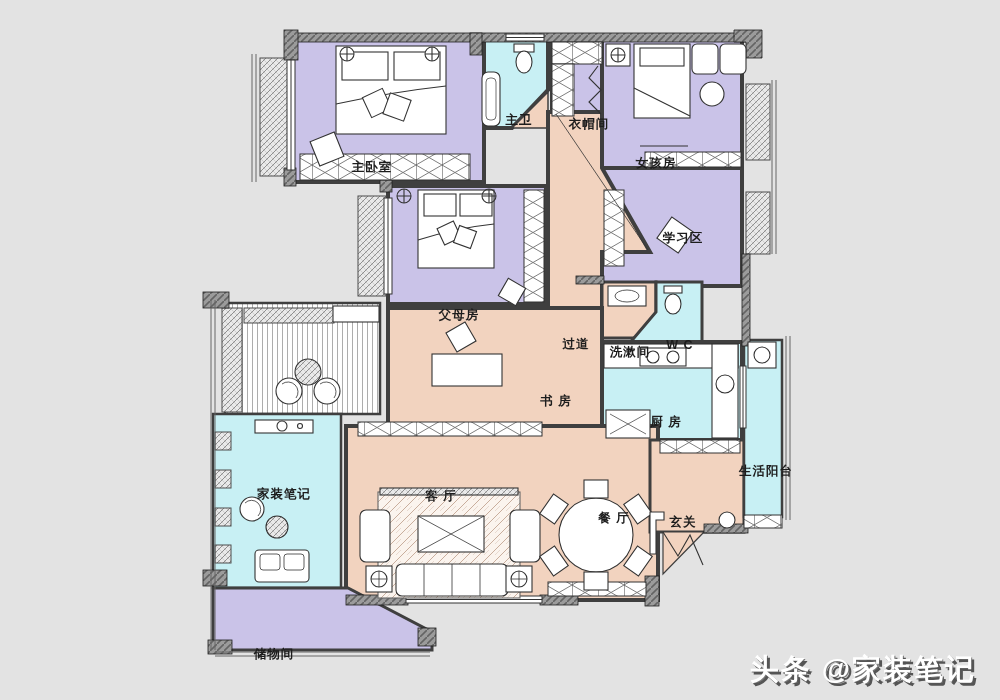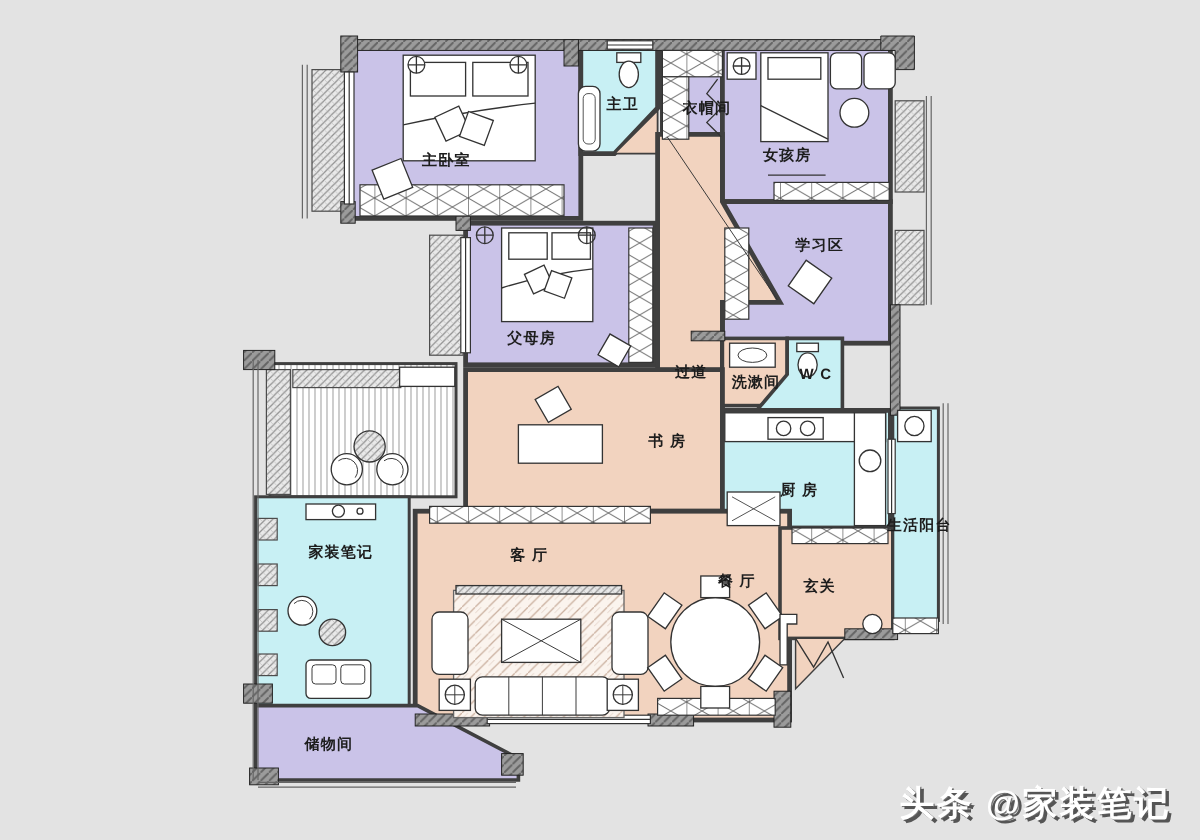--- a/index.html
+++ b/index.html
@@ -1,20 +1,20 @@
 <!DOCTYPE html>
 <html><head>
 <meta charset="utf-8">
 <style>
   html,body{margin:0;padding:0;background:#e3e3e3;}
   .screen{position:relative;width:1000px;height:700px;background:#e3e3e3;overflow:hidden;
           font-family:"Liberation Sans","DejaVu Sans",sans-serif;}
   .plan-svg{position:absolute;left:0;top:0;}
   .room-label{position:absolute;transform:translate(-50%,-50%);font-size:12.5px;font-weight:600;
-              color:#1d1d1d;white-space:nowrap;letter-spacing:1px;}
+              color:#1d1d1d;white-space:nowrap;letter-spacing:1px;margin-top:33px;}
   .watermark{position:absolute;right:24px;bottom:10px;font-size:29px;font-weight:bold;color:#ffffff;
              letter-spacing:2px;text-shadow:3px 3px 0 #555,1px 1px 0 #777;}
 </style>
 </head>
 <body>
 
 <div class="screen">
 
 <svg class="plan-svg" width="1000" height="700" viewBox="0 0 1000 700">
   <defs>
@@ -251,25 +251,25 @@
     <rect x="748" y="342" width="28" height="26"></rect>
     <circle cx="762" cy="355" r="8" fill="none"></circle>
   </g>
 </svg>
 
   <div class="room-label" style="left:372px;top:134px">主卧室</div>
   <div class="room-label" style="left:519px;top:87px">主卫</div>
   <div class="room-label" style="left:589px;top:91px">衣帽间</div>
   <div class="room-label" style="left:656px;top:130px">女孩房</div>
   <div class="room-label" style="left:683px;top:205px">学习区</div>
-  <div class="room-label" style="left:443px;top:282px">父母房</div>
+  <div class="room-label" style="left:459px;top:282px">父母房</div>
   <div class="room-label" style="left:576px;top:311px">过道</div>
   <div class="room-label" style="left:630px;top:319px">洗漱间</div>
   <div class="room-label" style="left:680px;top:312px">W C</div>
-  <div class="room-label" style="left:666px;top:409px">厨 房</div>
+  <div class="room-label" style="left:666px;top:389px">厨 房</div>
   <div class="room-label" style="left:556px;top:368px">书 房</div>
   <div class="room-label" style="left:284px;top:461px">家装笔记</div>
   <div class="room-label" style="left:441px;top:463px">客 厅</div>
   <div class="room-label" style="left:614px;top:485px">餐 厅</div>
   <div class="room-label" style="left:683px;top:489px">玄关</div>
   <div class="room-label" style="left:766px;top:438px">生活阳台</div>
   <div class="room-label" style="left:274px;top:621px">储物间</div>
 
   <div class="watermark">头条 @家装笔记</div>
 </div>

